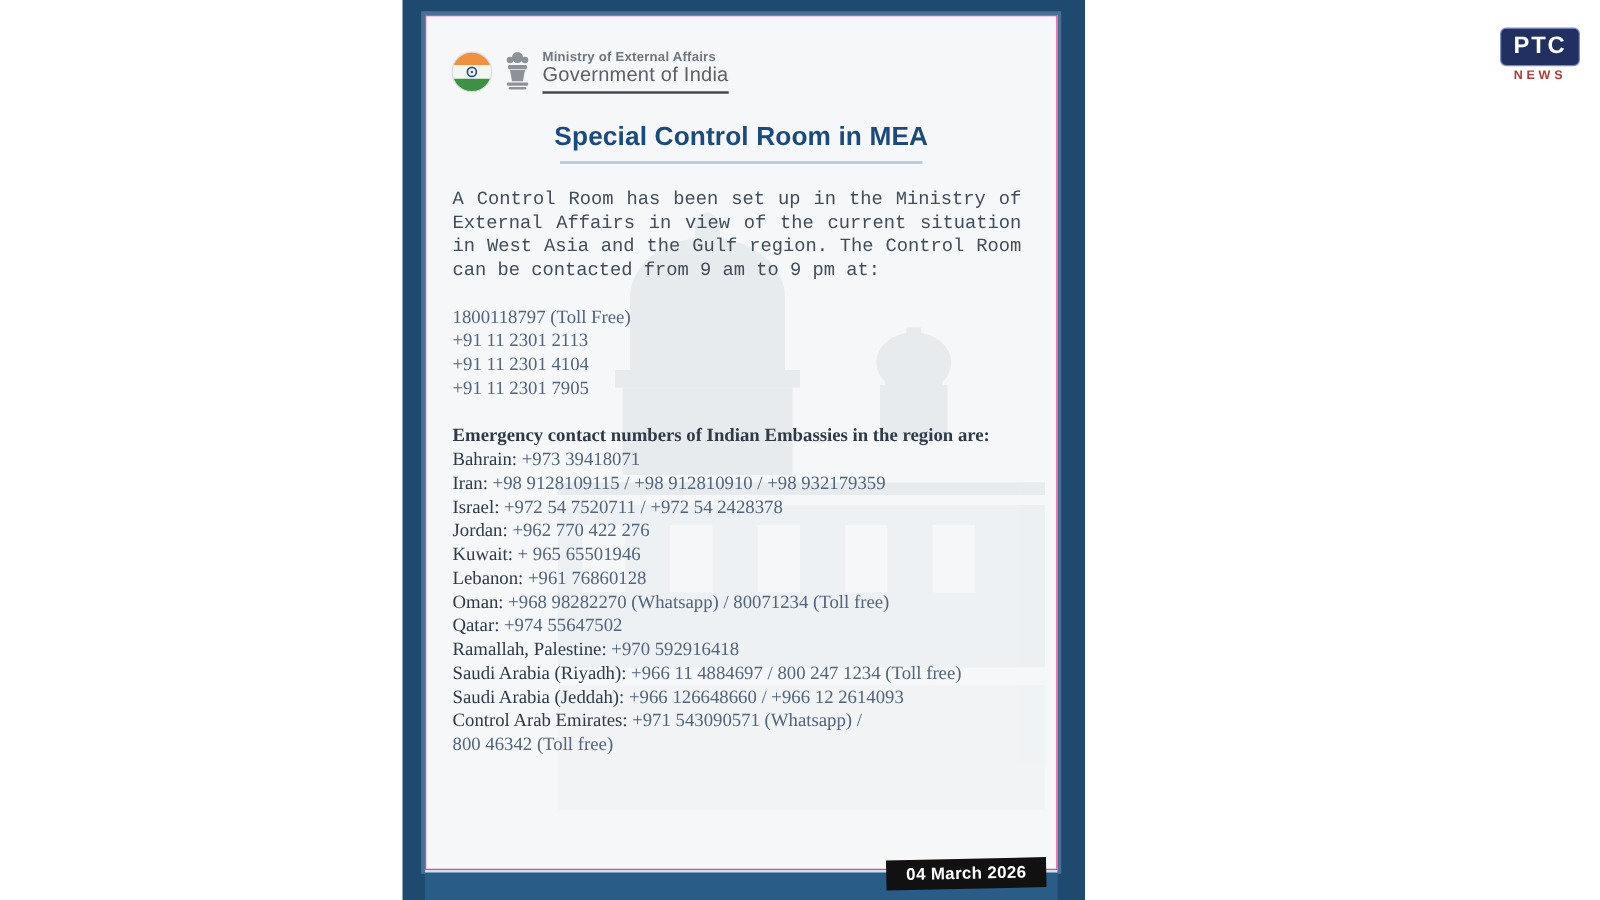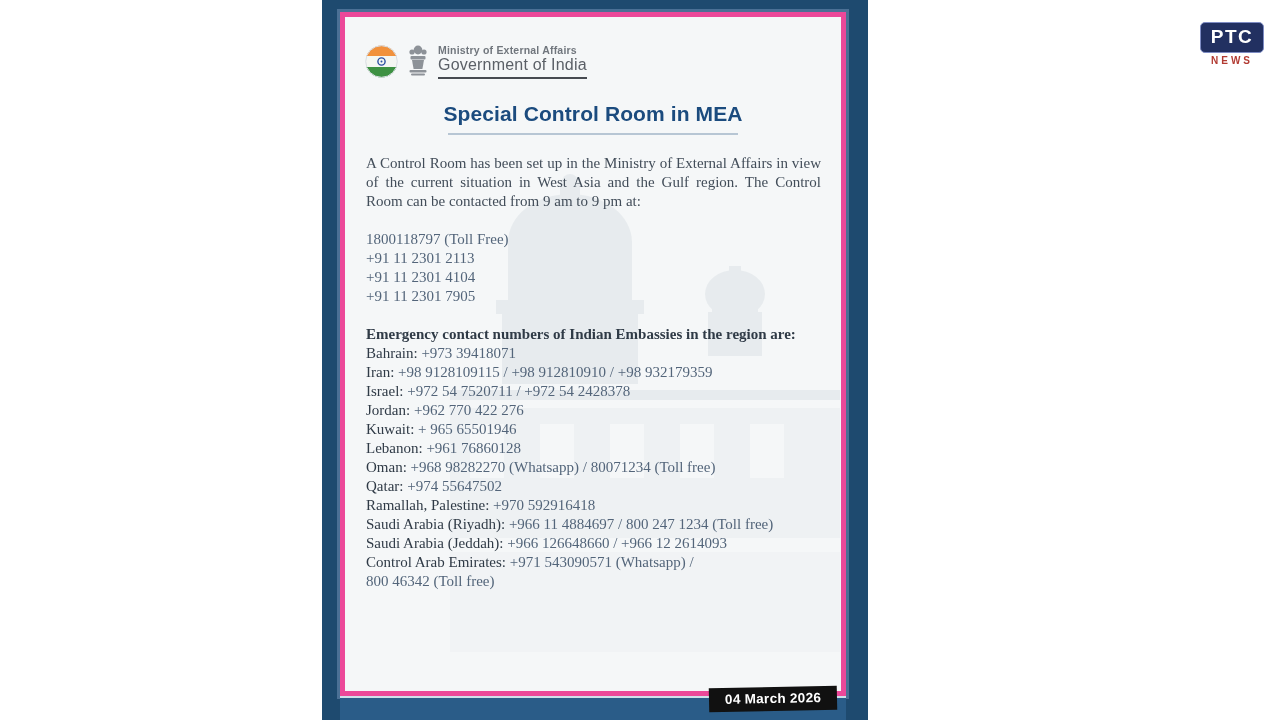--- a/index.html
+++ b/index.html
@@ -7,21 +7,21 @@
   body { position: relative; font-family: "Liberation Sans", sans-serif; }
 
   
   .poster {
     position: absolute; left: 322px; top: 0; width: 546px; height: 720px;
     background: #1e4a6f;
   }
   .card {
     position: absolute; left: 18px; top: 12px; width: 506px; height: 684px;
     background: #f5f7f8;
-    border: 5px solid #ec4899;
+    border: 1px solid #ec4899;
     box-shadow: 0 0 0 3px rgba(130,160,195,0.45);
     overflow: hidden;
   }
   .bottom-band {
     position: absolute; left: 18px; bottom: 0; width: 506px; height: 24px;
     background: #2a5c88;
     border-top: 2px solid #cfe0ea;
   }
   .date-badge {
     position: absolute; right: 31px; bottom: 9px;
@@ -54,21 +54,21 @@
   }
   .title-underline { width: 290px; height: 2px; background: #b7c6d4; margin: 7px auto 0; }
 
   
   .content {
     position: relative; z-index: 2;
     margin: 19px 20px 0 21px; width: 455px;
     font-family: "Liberation Serif", "DejaVu Serif", serif;
     font-size: 15px; line-height: 19px;
   }
-  .intro { text-align: justify; color: #424d59; }
+  .intro { text-align: justify; color: #424d59; font-family: Liberation Mono, monospace; }
   .phones { margin-top: 19px; color: #53657a; }
   .emb-heading { margin-top: 19px; font-weight: bold; color: #2f3a46; }
   .emb-list { color: #53657a; }
   .emb-list .lbl { font-weight: normal; color: #2f3a46; }
 
   
   .watermark {
     position: absolute; left: 105px; top: 155px; z-index: 1; opacity: 0.13;
   }
 

